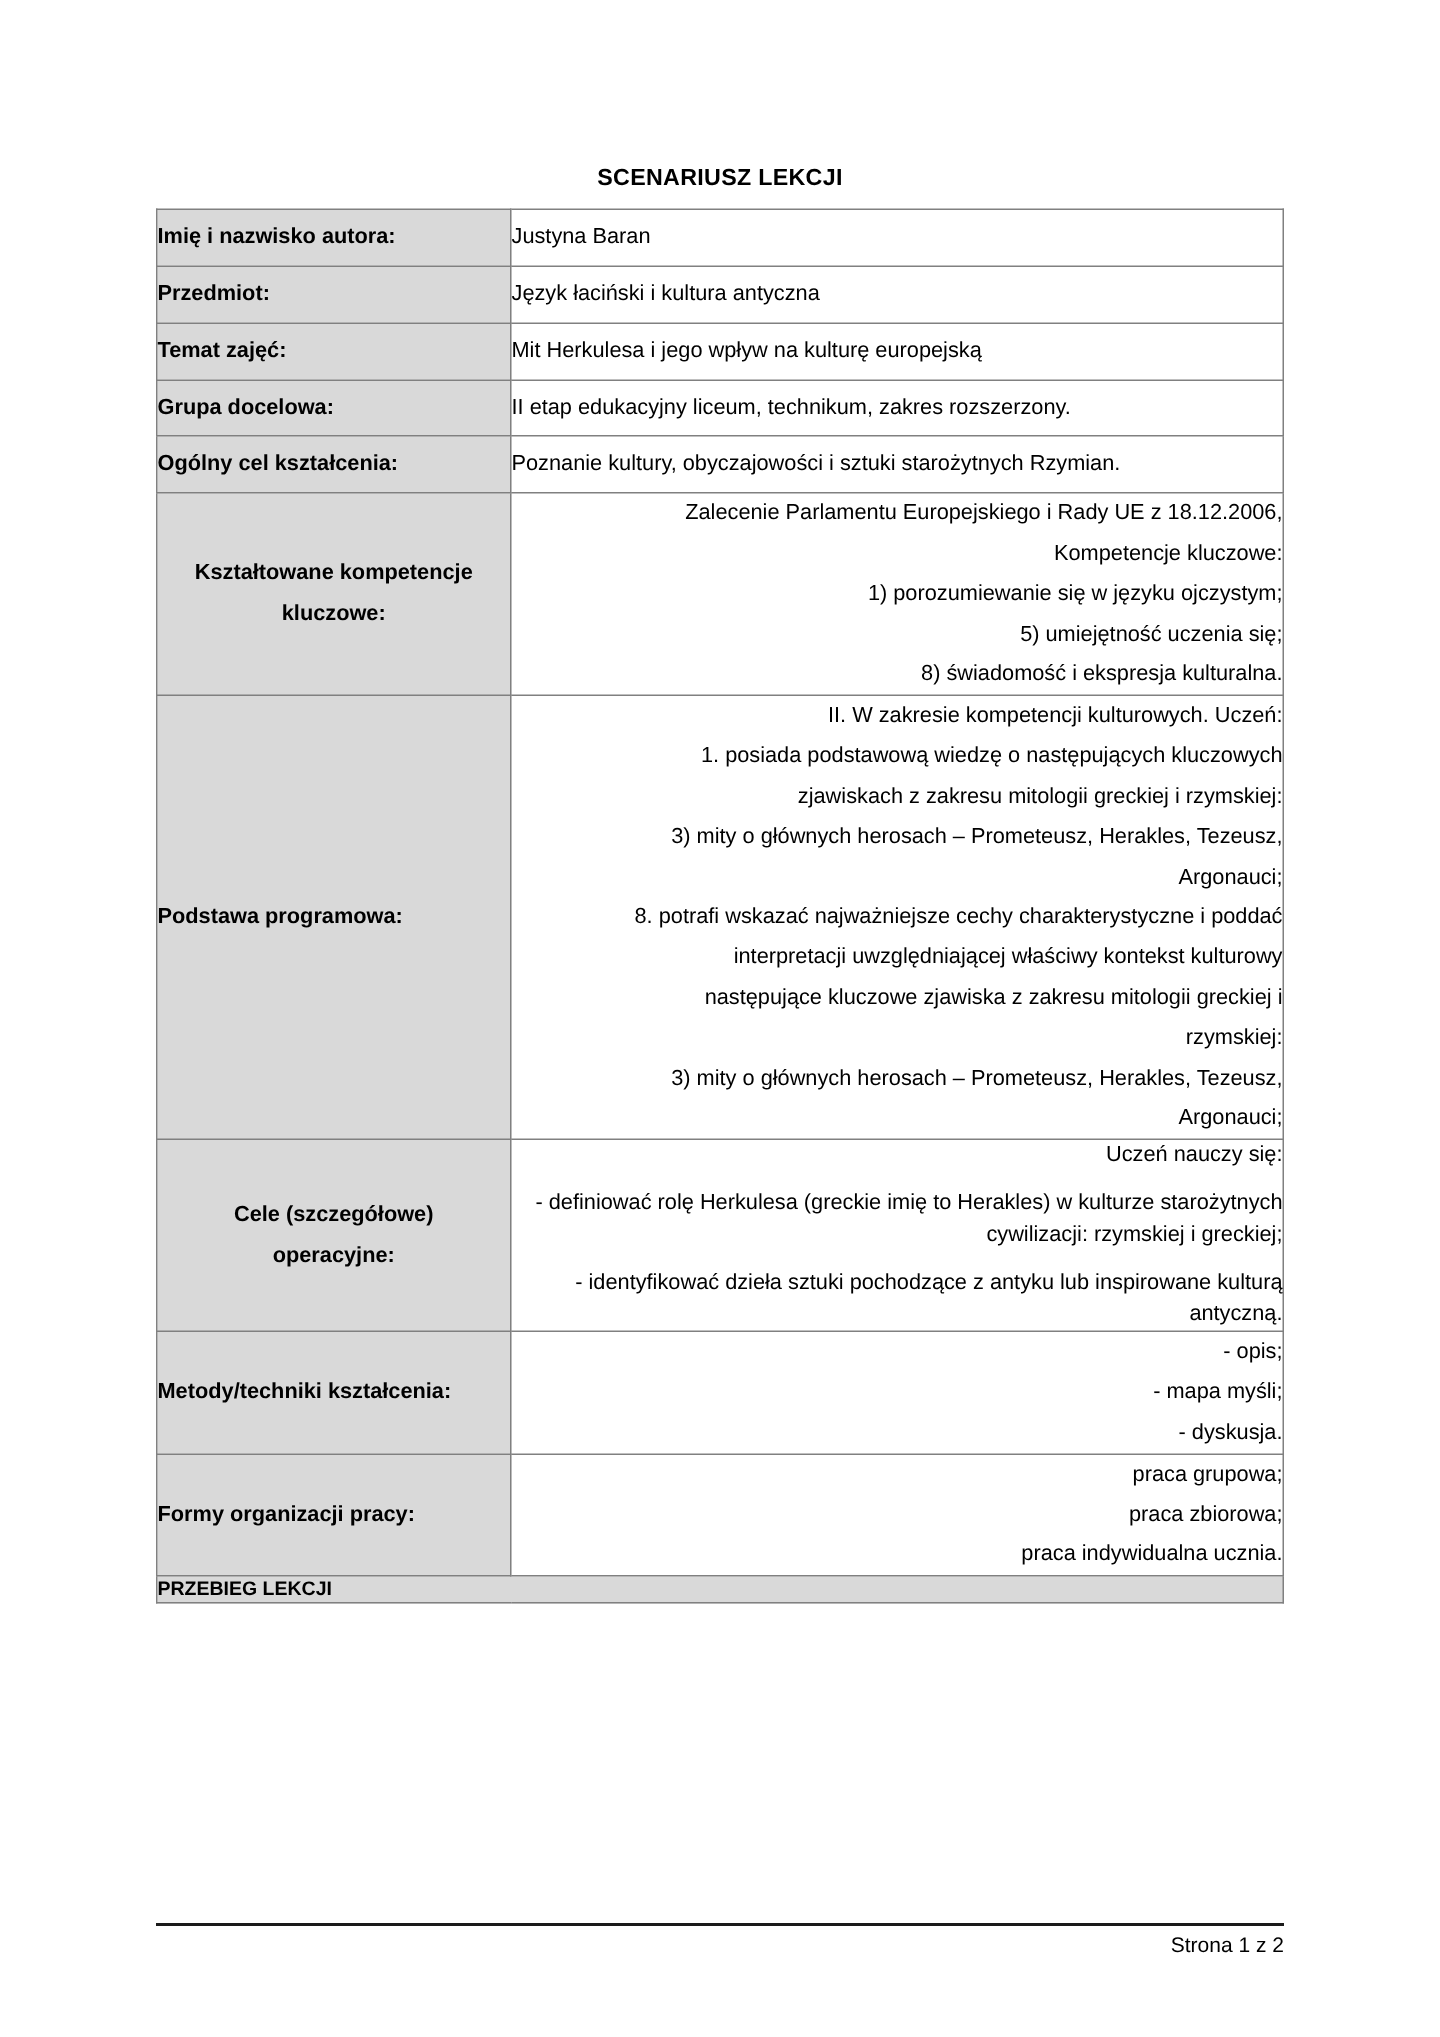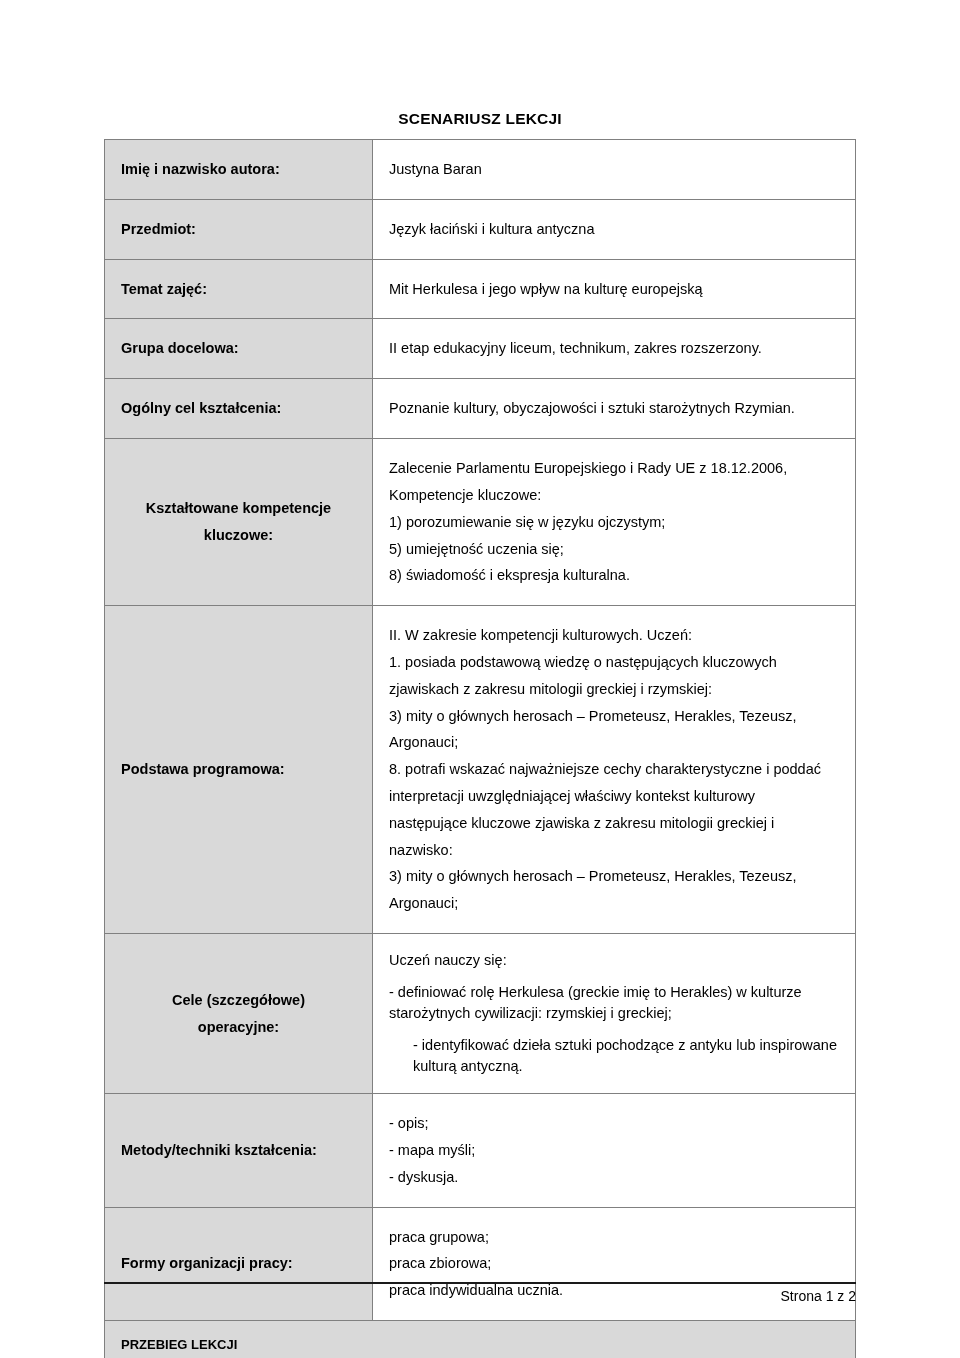--- a/index.html
+++ b/index.html
@@ -36,21 +36,21 @@
     position: absolute;
     left: 104px;
     top: 139px;
     width: 752px;
     border-collapse: collapse;
     table-layout: fixed;
   }
   table.scenario td {
     border: 1px solid #808080;
     vertical-align: middle;
-    padding: 16px;
+    padding: 0;
   }
   td.label {
     width: 235px;
     background: #d9d9d9;
     font-weight: bold;
     font-size: 14.5px;
     padding: 7px 10px 7px 11px;
     line-height: 1.85;
   }
   td.value {
@@ -58,20 +58,21 @@
     font-size: 14.5px;
     padding: 7px 10px 7px 11px;
     vertical-align: top;
     line-height: 1.85;
   }
   td.value.tight {
     line-height: 1.45;
   }
   td.value p {
     margin: 0;
+    text-align: right;
   }
   td.value.tight p {
     margin: 0 0 11px 0;
   }
   td.value.tight p:last-child {
     margin-bottom: 0;
     margin-left: 24px;
   }
   td.label .lbl-line {
     display: block;
@@ -162,21 +163,21 @@
         <td class="label">Podstawa programowa:</td>
         <td class="value">
           <p>II. W zakresie kompetencji kulturowych. Uczeń:</p>
           <p>1. posiada podstawową wiedzę o następujących kluczowych</p>
           <p>zjawiskach z zakresu mitologii greckiej i rzymskiej:</p>
           <p>3) mity o głównych herosach – Prometeusz, Herakles, Tezeusz,</p>
           <p>Argonauci;</p>
           <p>8. potrafi wskazać najważniejsze cechy charakterystyczne i poddać</p>
           <p>interpretacji uwzględniającej właściwy kontekst kulturowy</p>
           <p>następujące kluczowe zjawiska z zakresu mitologii greckiej i</p>
-          <p>nazwisko:</p>
+          <p>rzymskiej:</p>
           <p>3) mity o głównych herosach – Prometeusz, Herakles, Tezeusz,</p>
           <p>Argonauci;</p>
         </td>
       </tr>
 
       <tr>
         <td class="label">
           <span class="lbl-line">Cele (szczegółowe)</span>
           <span class="lbl-line">operacyjne:</span>
         </td>

